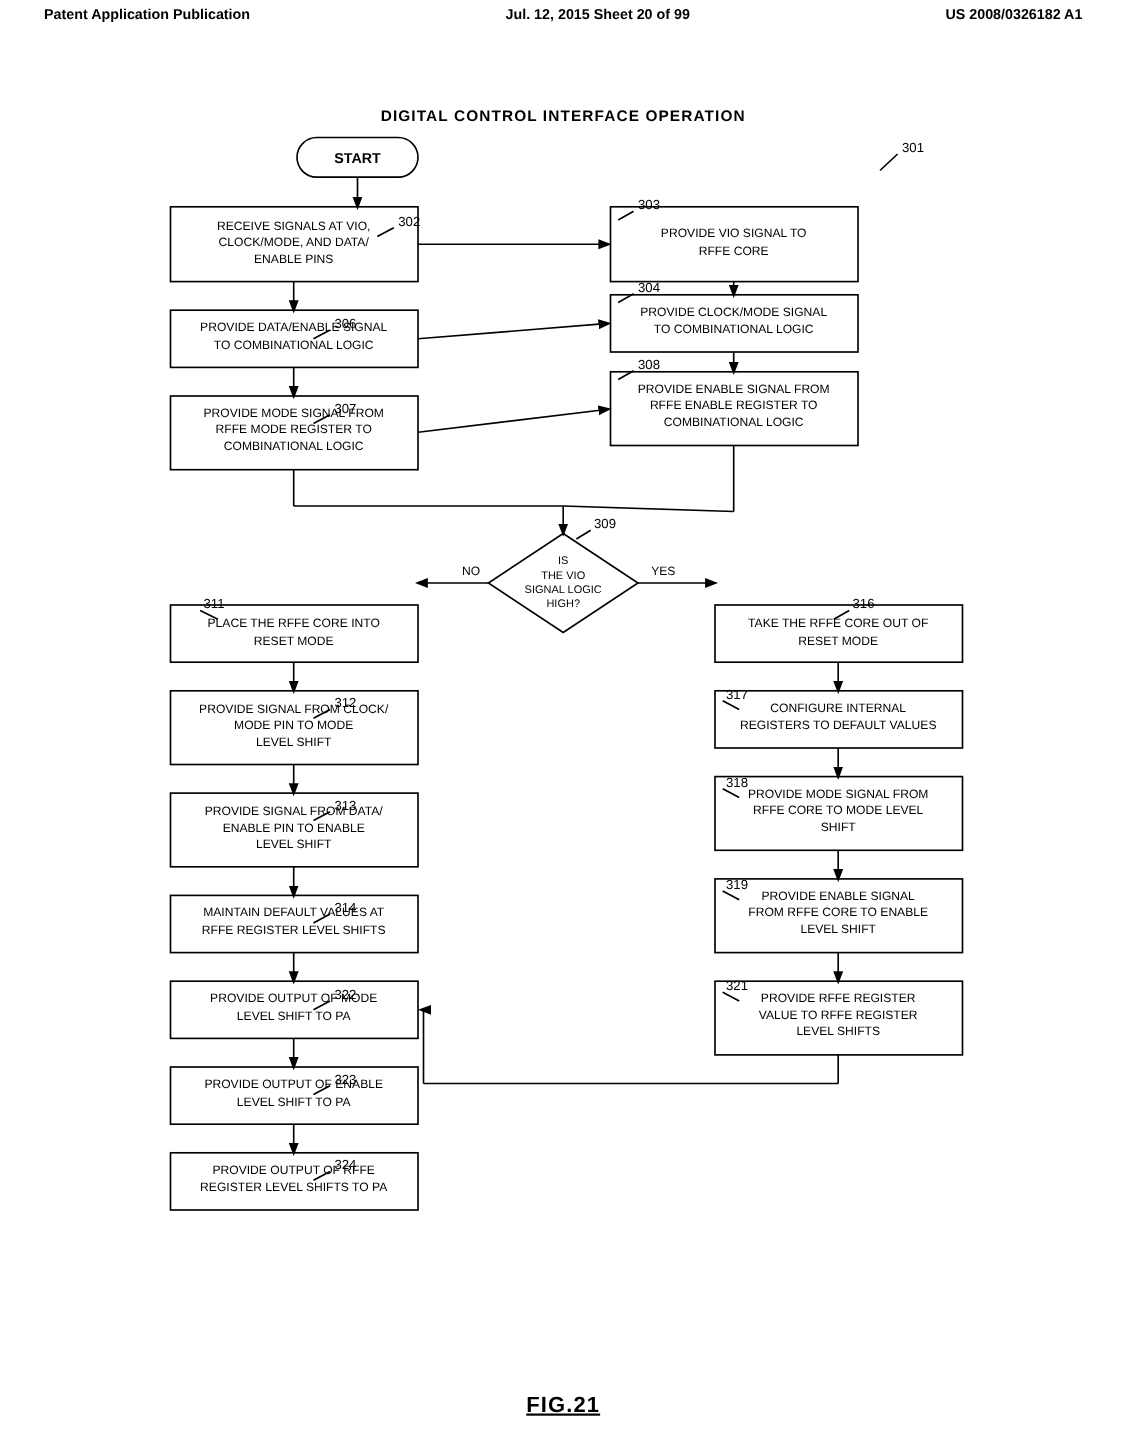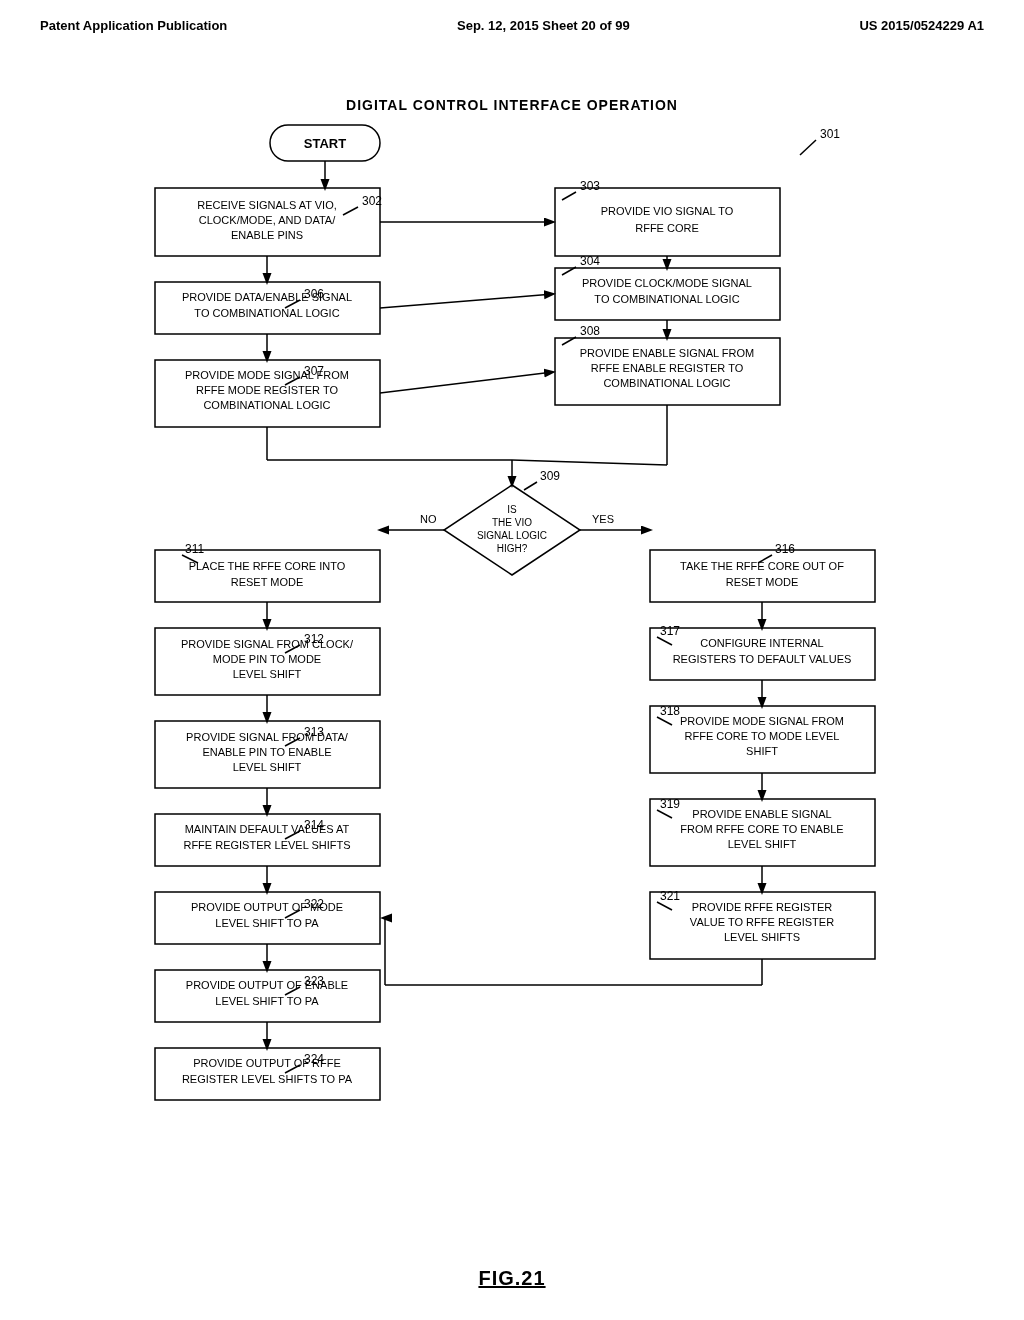--- a/index.html
+++ b/index.html
@@ -13,21 +13,21 @@
     }
     .page {
       width: 1024px;
       min-height: 1320px;
       background: #fff;
       position: relative;
     }
     .header {
       display: flex;
       justify-content: space-between;
-      padding: 18px 40px 0 40px;
+      padding: 5px 40px 0 40px;
       font-size: 13px;
       font-weight: bold;
     }
     .diagram-area {
       position: absolute;
       top: 60px;
       left: 0;
       width: 820px;
       height: 1240px;
     }
@@ -48,22 +48,22 @@
       text-decoration: underline;
       letter-spacing: 1px;
     }
   </style>
 </head>
 <body>
 
 <div class="page">
   <div class="header">
     <span>Patent Application Publication</span>
-    <span>Sep. 12, 2015   Sheet 20 of 99</span>
-    <span>US 2015/0524229 A1</span>
+    <span>Jul. 12, 2015   Sheet 20 of 99</span>
+    <span>US 2008/0326182 A1</span>
   </div>
 
   <div class="diagram-area">
     <svg viewBox="0 0 1024 1240" xmlns="http://www.w3.org/2000/svg">
       <defs>
         <marker id="arrow" markerWidth="8" markerHeight="8" refX="6" refY="3" orient="auto">
           <path d="M0,0 L0,6 L8,3 z" fill="#000"></path>
         </marker>
       </defs>
 

